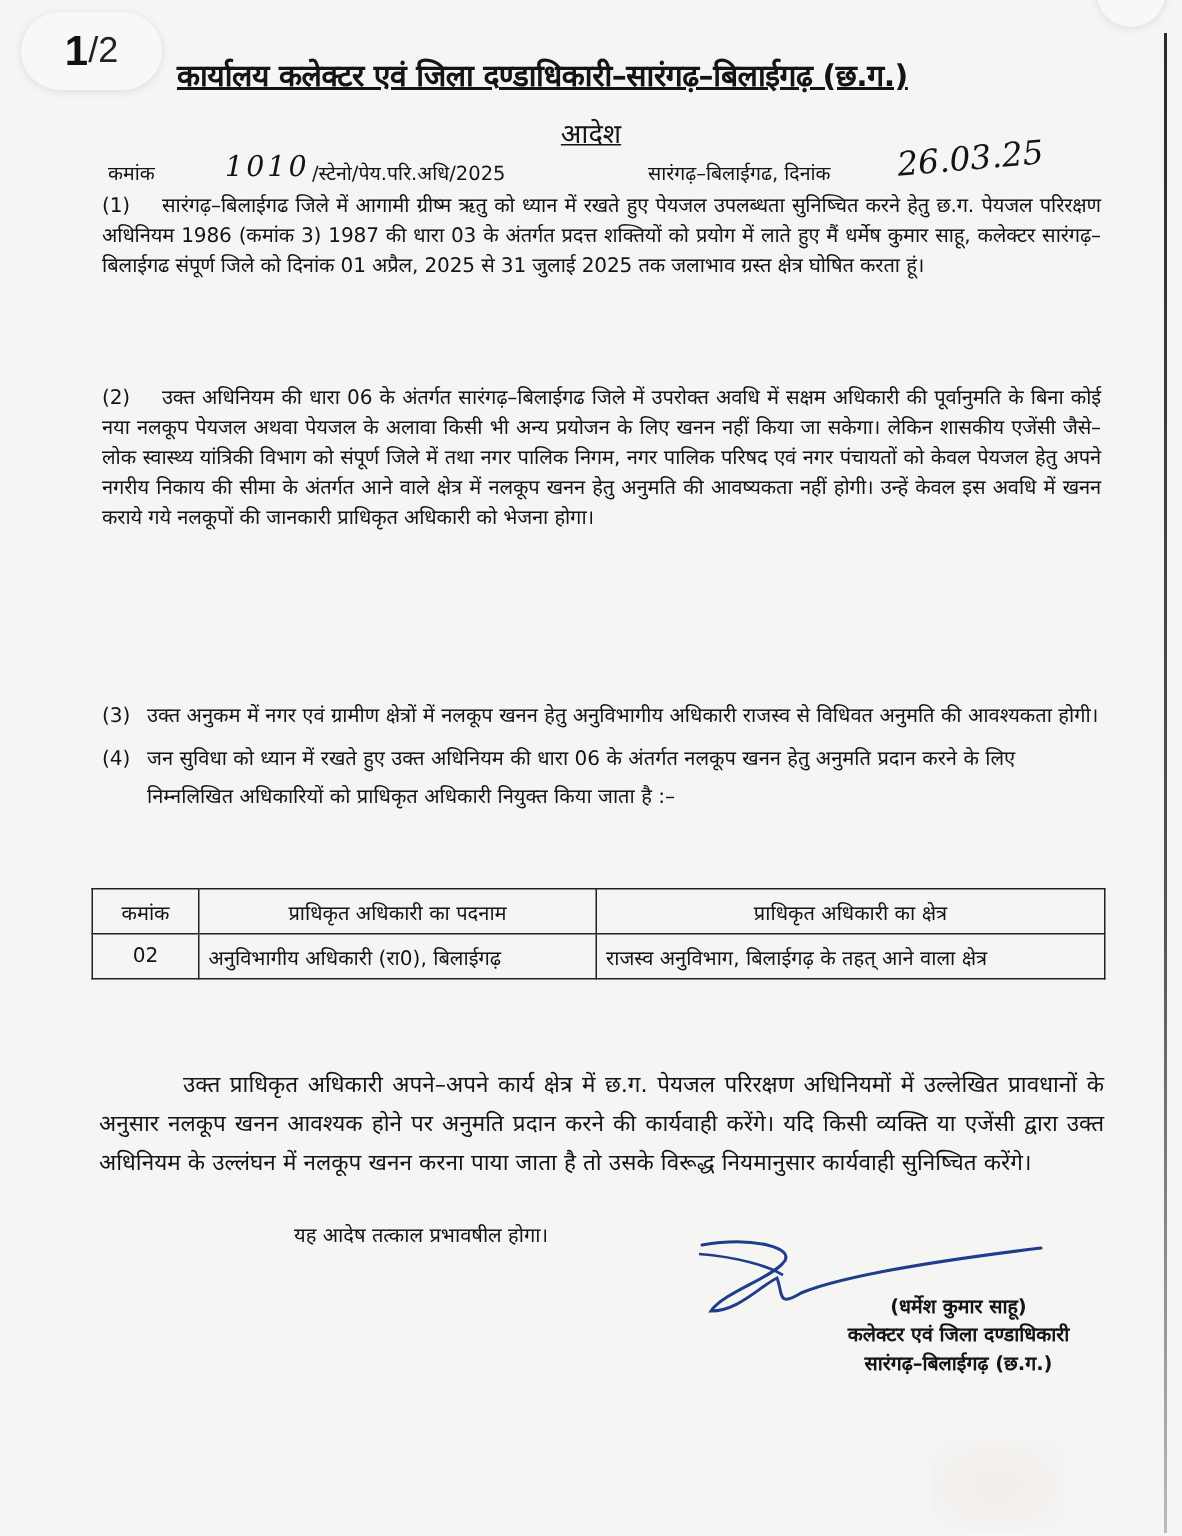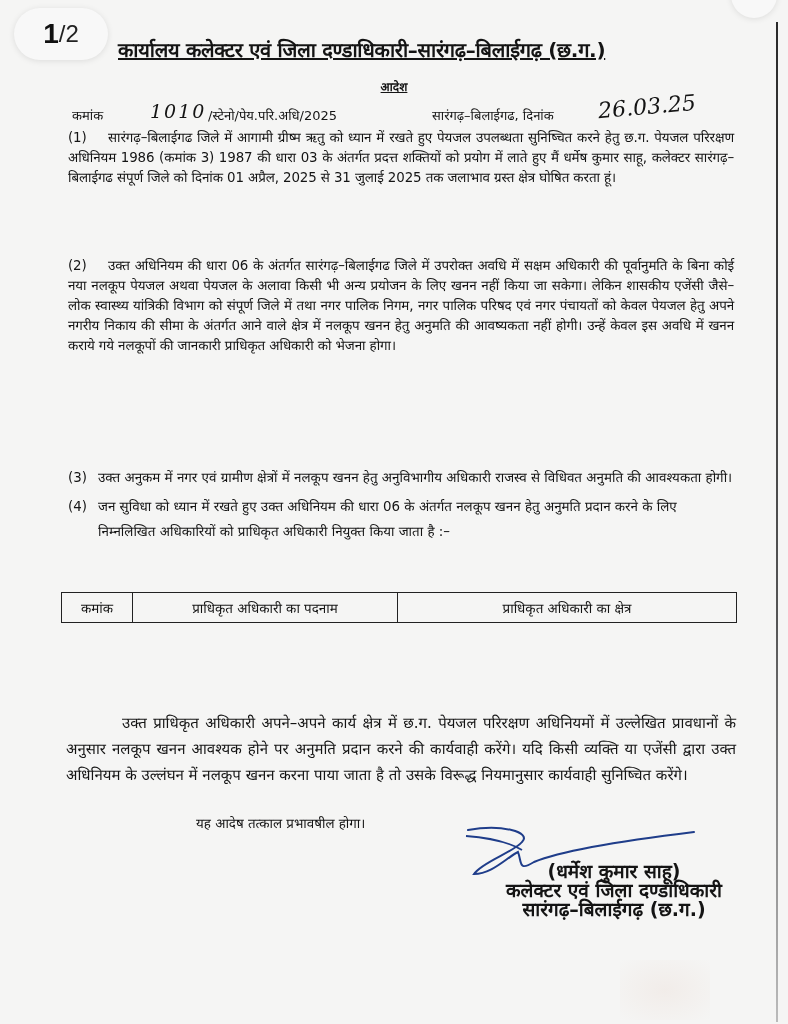--- a/index.html
+++ b/index.html
@@ -30,21 +30,21 @@
   }
   .office-title {
     position: absolute; left: 118px; top: 24px;
     font-size: 20px; font-weight: bold; text-decoration: underline;
     letter-spacing: -0.3px; white-space: nowrap; margin-top: 12px;
   }
   .order-title {
     position: absolute; left: 0; width: 788px; top: 76px; text-align: center;
   }
   .order-title span {
-    font-size: 12px; font-weight: bold; text-decoration: underline;
+    font-size: 18px; font-weight: normal; text-decoration: underline;
   }
   .ref-line {
     position: absolute; left: 72px; top: 100px; width: 680px; height: 26px;
     font-size: 13px; white-space: nowrap;
   }
   .ref-line .lbl { position: absolute; left: 0; top: 6px; }
   .ref-line .num {
     position: absolute; left: 78px; top: 0; font-size: 19px; font-style: italic;
     font-family: "DejaVu Serif", serif; letter-spacing: 2px;
   }
@@ -82,22 +82,22 @@
   .tbl th.c2, .tbl th.c3 { text-align: center; }
   .p5 {
     position: absolute; left: 66px; width: 670px; top: 710px;
     font-size: 15px; line-height: 26px; text-align: justify; text-indent: 56px;
   }
   .effect { position: absolute; left: 196px; top: 814px; font-size: 13.4px; }
   .signature {
     position: absolute; left: 462px; top: 822px;
   }
   .sig-block {
-    position: absolute; left: 504px; top: 862px; width: 220px; text-align: center;
-    font-size: 19px; font-weight: bold; line-height: 19px;
+    position: absolute; left: 529px; top: 862px; width: 220px; text-align: center;
+    font-size: 13px; font-weight: bold; line-height: 19px;
   }
   .stain {
     position: absolute; left: 620px; top: 960px; width: 90px; height: 60px;
     background: radial-gradient(ellipse at center, rgba(230,210,200,0.25), rgba(0,0,0,0));
   }
 </style>
 </head>
 <body>
 
 <div class="page-border-right"></div>
@@ -143,20 +143,25 @@
 
 <table class="tbl">
   <thead>
     <tr>
       <th class="c1">कमांक</th>
       <th class="c2">प्राधिकृत अधिकारी का पदनाम</th>
       <th class="c3">प्राधिकृत अधिकारी का क्षेत्र</th>
     </tr>
   </thead>
   <tbody>
+    <tr>
+      <td class="c1">02</td>
+      <td class="c2">अनुविभागीय अधिकारी (रा0), बिलाईगढ़</td>
+      <td class="c3">राजस्व अनुविभाग, बिलाईगढ़ के तहत् आने वाला क्षेत्र</td>
+    </tr>
   </tbody>
 </table>
 
 <div class="p5">उक्त प्राधिकृत अधिकारी अपने–अपने कार्य क्षेत्र में छ.ग. पेयजल परिरक्षण अधिनियमों में उल्लेखित प्रावधानों के अनुसार नलकूप खनन आवश्यक होने पर अनुमति प्रदान करने की कार्यवाही करेंगे। यदि किसी व्यक्ति या एजेंसी द्वारा उक्त अधिनियम के उल्लंघन में नलकूप खनन करना पाया जाता है तो उसके विरूद्ध नियमानुसार कार्यवाही सुनिष्चित करेंगे।</div>
 
 <div class="effect">यह आदेष तत्काल प्रभावषील होगा।</div>
 
 <svg class="signature" width="240" height="60" viewBox="0 0 240 60">
   <path d="M6 8 C40 2, 70 10, 60 20 C52 30, 20 40, 12 52 C30 52, 44 36, 56 30 C60 40, 56 50, 72 40 C96 30, 150 20, 232 10" fill="none" stroke="#1f3d8a" stroke-width="2" stroke-linecap="round"></path>
   <path d="M4 14 C30 16, 50 22, 60 28" fill="none" stroke="#1f3d8a" stroke-width="1.8"></path>

